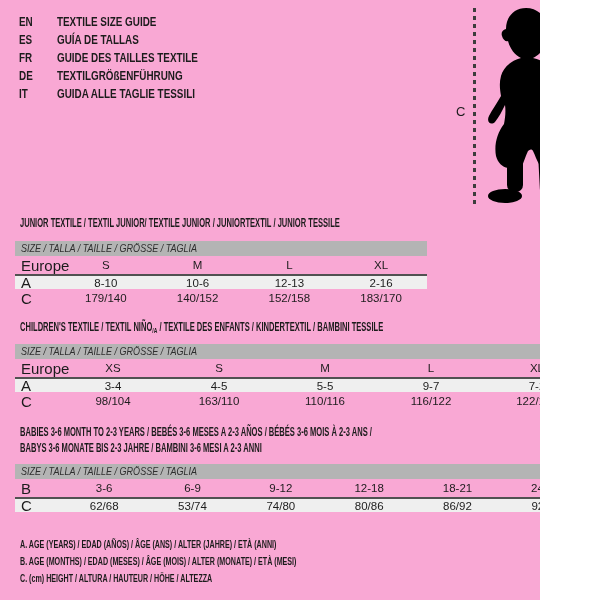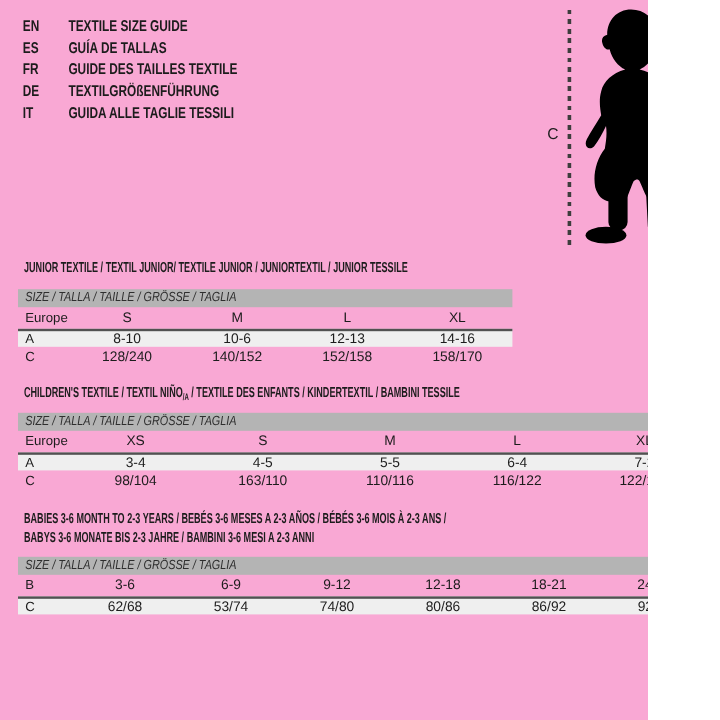--- a/index.html
+++ b/index.html
@@ -30,21 +30,21 @@
   
   .size-table { position:absolute; }
   .t-junior   { left:15px; top:241px; width:412px; }
   .t-children { left:15px; top:344px; width:575px; }
   .t-babies   { left:15px; top:464px; width:575px; }
   .t-header { height:15px; background:#b4b4b4; line-height:15px; padding-left:6px;
               font-size:11px; color:#2e2e2e; overflow:hidden;font-style:italic; }
   .t-header span { display:inline-block; transform:scaleX(0.82); transform-origin:0 50%; white-space:nowrap; }
   .t-row { display:flex; height:18px; align-items:center; font-size:11.5px; }
   .t-row.shaded { background:#efefef; border-top:2px solid #515151; height:15px; }
-  .t-label { width:45px; padding-left:6px; font-size:11px; }
+  .t-label { width:45px; padding-left:6px; font-size:15px; }
   .t-cell { flex:1; text-align:center; }
 
   
   .legend { position:absolute; left:20px; top:536px; font-weight:bold; font-size:11.5px; }
   .legend-line { height:17px; line-height:17px; transform:scaleX(0.62); transform-origin:0 50%; white-space:nowrap; }
 </style>
 </head>
 <body>
 
 <div class="page">
@@ -102,28 +102,28 @@
       <span class="t-cell">S</span>
       <span class="t-cell">M</span>
       <span class="t-cell">L</span>
       <span class="t-cell">XL</span>
     </div>
     <div class="t-row shaded">
       <span class="t-label">A</span>
       <span class="t-cell">8-10</span>
       <span class="t-cell">10-6</span>
       <span class="t-cell">12-13</span>
-      <span class="t-cell">14-16</span>
+      <span class="t-cell">2-16</span>
     </div>
     <div class="t-row">
       <span class="t-label">C</span>
-      <span class="t-cell">128/240</span>
+      <span class="t-cell">179/140</span>
       <span class="t-cell">140/152</span>
       <span class="t-cell">152/158</span>
-      <span class="t-cell">158/170</span>
+      <span class="t-cell">183/170</span>
     </div>
   </div>
 
   <div class="sec-heading h-children"><span>CHILDREN'S TEXTILE / TEXTIL NIÑO</span><span class="sub">/A</span><span> / TEXTILE DES ENFANTS / KINDERTEXTIL / BAMBINI TESSILE</span></div>
   <div class="size-table t-children">
     <div class="t-header">
       <span>SIZE / TALLA / TAILLE / GRÖSSE / TAGLIA</span>
     </div>
     <div class="t-row">
       <span class="t-label">Europe</span>
@@ -131,21 +131,21 @@
       <span class="t-cell">S</span>
       <span class="t-cell">M</span>
       <span class="t-cell">L</span>
       <span class="t-cell">XL</span>
     </div>
     <div class="t-row shaded">
       <span class="t-label">A</span>
       <span class="t-cell">3-4</span>
       <span class="t-cell">4-5</span>
       <span class="t-cell">5-5</span>
-      <span class="t-cell">6-4</span>
+      <span class="t-cell">9-7</span>
       <span class="t-cell">7-2</span>
     </div>
     <div class="t-row">
       <span class="t-label">C</span>
       <span class="t-cell">98/104</span>
       <span class="t-cell">163/110</span>
       <span class="t-cell">110/116</span>
       <span class="t-cell">116/122</span>
       <span class="t-cell">122/128</span>
     </div>
@@ -172,14 +172,19 @@
       <span class="t-label">C</span>
       <span class="t-cell">62/68</span>
       <span class="t-cell">53/74</span>
       <span class="t-cell">74/80</span>
       <span class="t-cell">80/86</span>
       <span class="t-cell">86/92</span>
       <span class="t-cell">92/98</span>
     </div>
   </div>
 
+  <div class="legend">
+    <div class="legend-line">A. AGE (YEARS) / EDAD (AÑOS) / ÂGE (ANS) / ALTER (JAHRE) / ETÀ (ANNI)</div>
+    <div class="legend-line">B. AGE (MONTHS) / EDAD (MESES) / ÂGE (MOIS) / ALTER (MONATE) / ETÀ (MESI)</div>
+    <div class="legend-line">C. (cm) HEIGHT / ALTURA / HAUTEUR / HÖHE / ALTEZZA</div>
+  </div>
 
 </div>
 
 </body></html>

